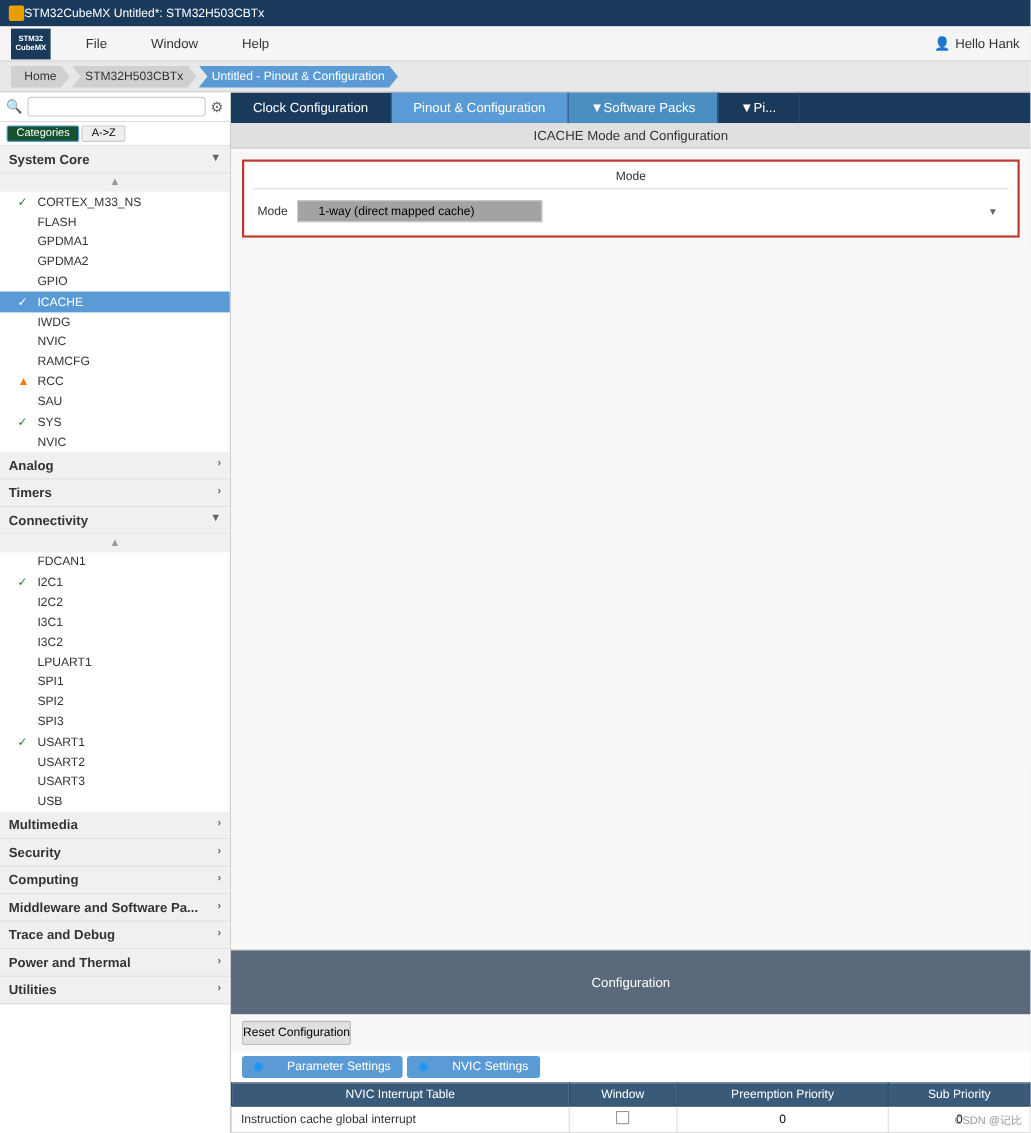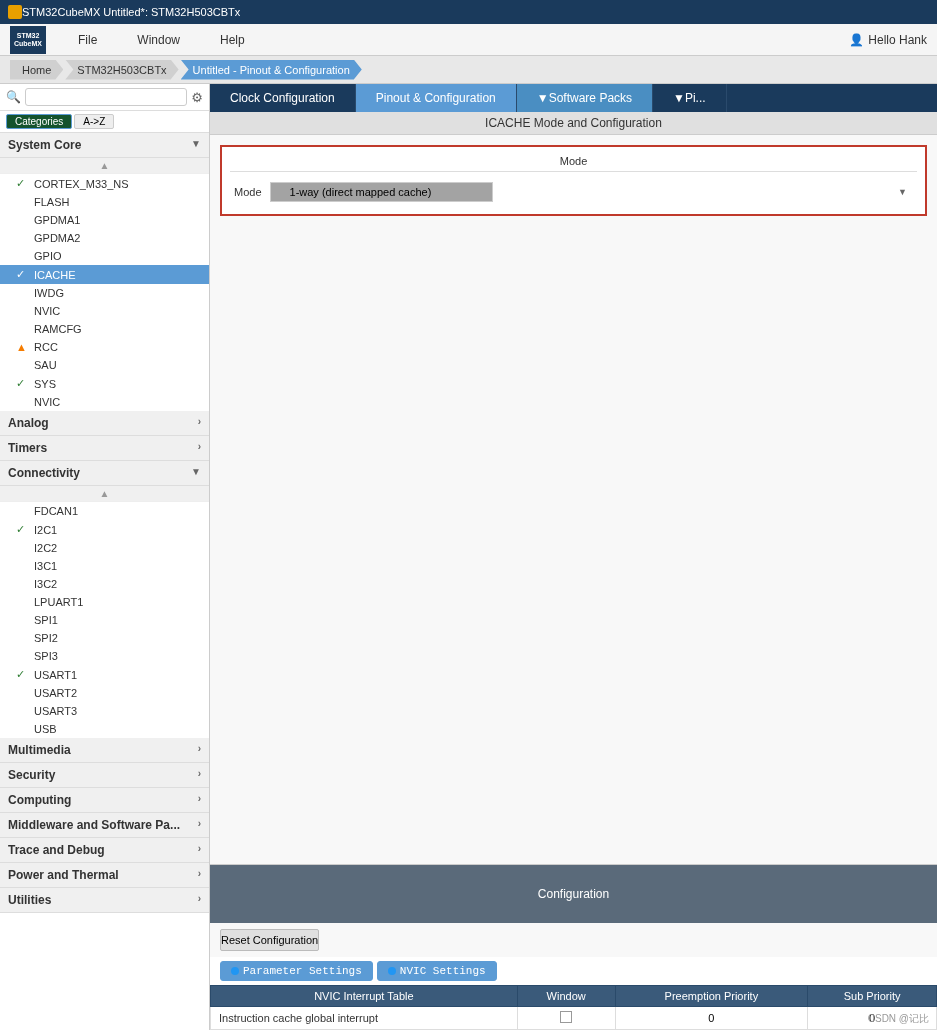--- a/index.html
+++ b/index.html
@@ -69,21 +69,21 @@
     .select-wrapper { flex: 1; position: relative; }
     .select-wrapper::after { content: '▼'; position: absolute; right: 6px; top: 50%; transform: translateY(-50%); font-size: 9px; color: #666; pointer-events: none; }
 
     .content-spacer { flex: 1; }
 
     
     .config-section { border-top: 1px solid #ccc; }
     .config-header { background: #5a6a7a; text-align: center; color: white; font-size: 12px; padding: 22px; }
     .reset-btn { margin: 6px 10px; padding: 4px 0; background: #e0e0e0; border: 1px solid #bbb; font-size: 11px; cursor: pointer; border-radius: 2px; }
     .param-tabs { display: flex; gap: 4px; padding: 4px 10px; background: white; }
-    .param-tab { display: flex; align-items: center; gap: 4px; padding: 3px 10px; font-size: 11px; border: 1px solid #5b9bd5; border-radius: 3px; cursor: pointer; background: #5b9bd5; color: white; font-family: Liberation Mono, monospace; }
+    .param-tab { display: flex; align-items: center; gap: 22px; padding: 3px 10px; font-size: 11px; border: 1px solid #5b9bd5; border-radius: 3px; cursor: pointer; background: #5b9bd5; color: white; }
     .param-tab .dot { width: 8px; height: 8px; border-radius: 50%; background: #2196F3; }
     .param-tab.active { background: #5b9bd5; color: white; }
 
     
     .nvic-table { width: 100%; border-collapse: collapse; }
     .nvic-table th { background: #3a5a7a; color: white; font-size: 11px; padding: 4px 8px; text-align: center; border: 1px solid #2a4a6a; font-weight: normal; }
     .nvic-table td { font-size: 11px; padding: 4px 8px; border: 1px solid #ddd; background: white; }
     .nvic-table .interrupt-name { color: #333; }
     .nvic-table .center { text-align: center; }
     .checkbox { width: 12px; height: 12px; border: 1px solid #999; background: white; display: inline-block; }

